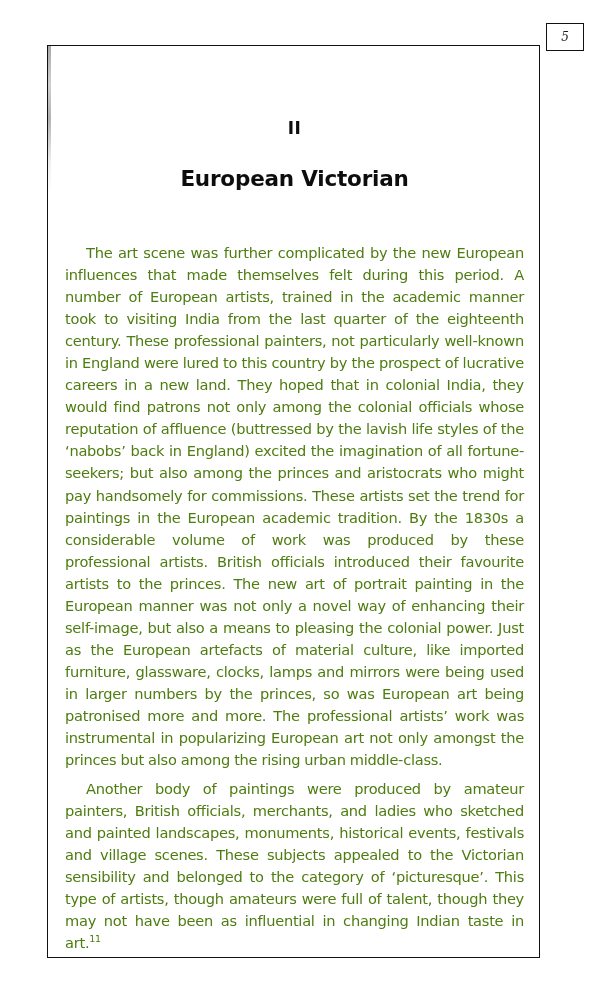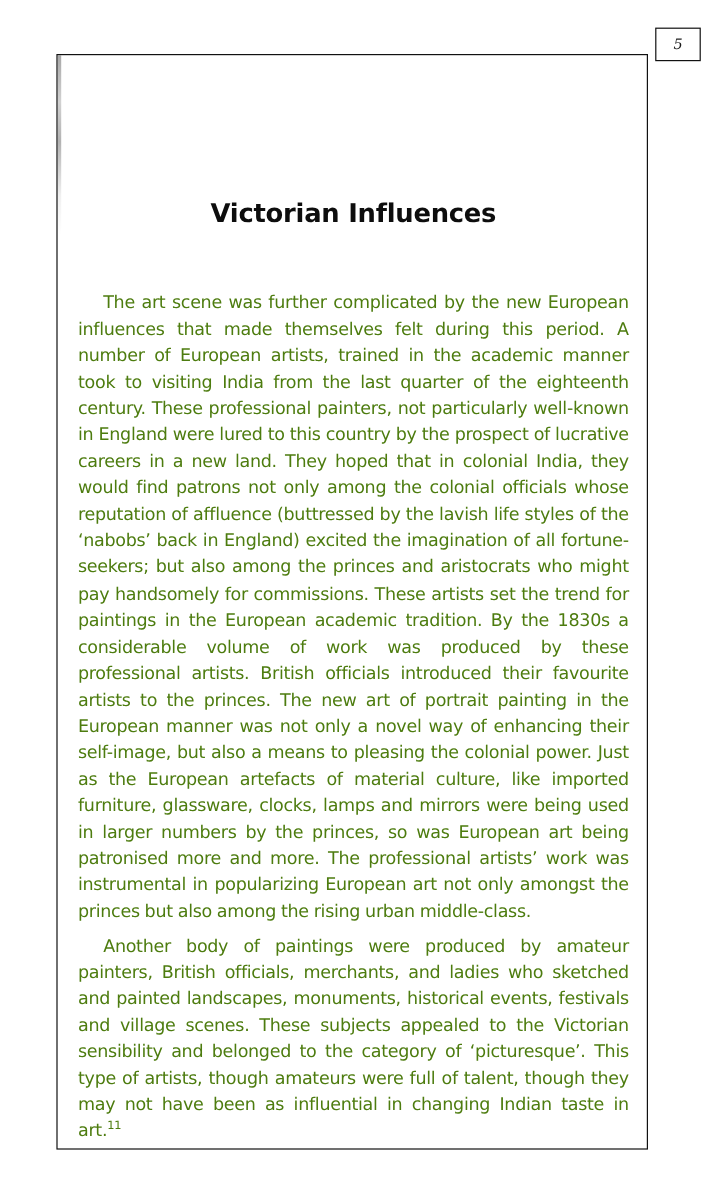--- a/index.html
+++ b/index.html
@@ -141,22 +141,23 @@
 
   <div class="page-number-box">
     <span class="num">5</span>
   </div>
 
   <div class="page-frame">
     <div class="scan-edge"></div>
 
     <div class="page-inner">
 
+      <div class="chapter-numeral">II</div>
 
-      <div class="chapter-title">Victorian Influences</div>
+      <div class="chapter-title">European Victorian</div>
 
       <div class="body-copy">
         <p class="para">The art scene was further complicated by the new European influences that made themselves felt during this period. A number of European artists, trained in the academic manner took to visiting India from the last quarter of the eighteenth century. These professional painters, not particularly well-known in England were lured to this country by the prospect of lucrative careers in a new land.  They hoped that in colonial India, they would find patrons not only among the colonial officials whose reputation of affluence (buttressed by the lavish life styles of the ‘nabobs’ back in England) excited the imagination of all fortune-seekers; but also among the princes and aristocrats who might pay handsomely for commissions. These artists set the trend for paintings in the European academic tradition. By the 1830s a considerable volume of work was produced by these professional artists.  British officials introduced their favourite artists to the princes.  The new art of portrait painting in the European manner was not only a novel way of enhancing their self-image, but also a means to pleasing the colonial power.  Just as the European artefacts of material culture, like imported furniture, glassware, clocks, lamps and mirrors were being used in larger numbers by the princes, so was European art being patronised more and more.  The professional artists’ work was instrumental in popularizing  European art not only amongst the princes but also among the rising urban middle-class.</p>
         <p class="para"><span>Another body of paintings were produced by amateur painters, British officials, merchants, and ladies who sketched and painted landscapes, monuments, historical events, festivals and village scenes.  These subjects appealed to the Victorian sensibility and belonged to the category of ‘picturesque’. This type of artists, though amateurs were full of talent, though they may not have been as influential in changing Indian taste in art.</span><sup>11</sup></p>
 
       </div>
 
     </div>
   </div>
 

